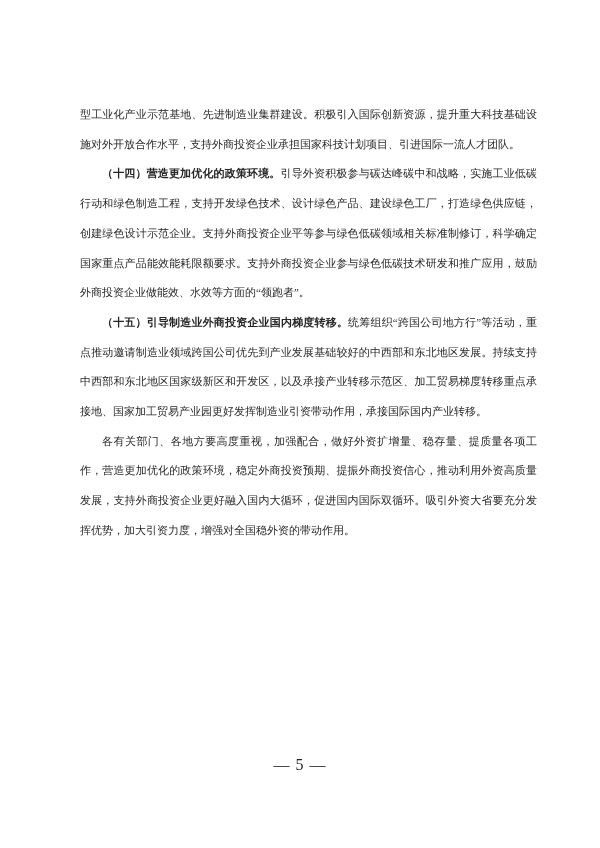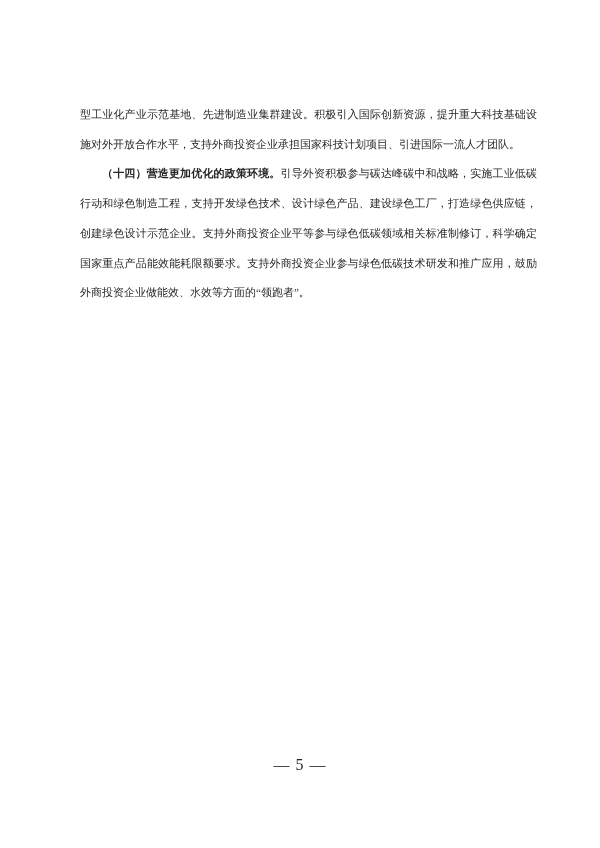--- a/index.html
+++ b/index.html
@@ -50,15 +50,17 @@
     letter-spacing: 1px;
   }
 </style>
 </head>
 <body>
 
 <div class="page" style="background: rgb(255, 255, 255); color: rgb(38, 38, 38);">
   <div class="doc-body">
       <p class="para">型工业化产业示范基地、先进制造业集群建设。积极引入国际创新资源，提升重大科技基础设施对外开放合作水平，支持外商投资企业承担国家科技计划项目、引进国际一流人才团队。</p>
       <p class="para indent"><span class="lead">（十四）营造更加优化的政策环境。</span>引导外资积极参与碳达峰碳中和战略，实施工业低碳行动和绿色制造工程，支持开发绿色技术、设计绿色产品、建设绿色工厂，打造绿色供应链，创建绿色设计示范企业。支持外商投资企业平等参与绿色低碳领域相关标准制修订，科学确定国家重点产品能效能耗限额要求。支持外商投资企业参与绿色低碳技术研发和推广应用，鼓励外商投资企业做能效、水效等方面的“领跑者”。</p>
+      <p class="para indent"><span class="lead">（十五）引导制造业外商投资企业国内梯度转移。</span>统筹组织“跨国公司地方行”等活动，重点推动邀请制造业领域跨国公司优先到产业发展基础较好的中西部和东北地区发展。持续支持中西部和东北地区国家级新区和开发区，以及承接产业转移示范区、加工贸易梯度转移重点承接地、国家加工贸易产业园更好发挥制造业引资带动作用，承接国际国内产业转移。</p>
+      <p class="para indent">各有关部门、各地方要高度重视，加强配合，做好外资扩增量、稳存量、提质量各项工作，营造更加优化的政策环境，稳定外商投资预期、提振外商投资信心，推动利用外资高质量发展，支持外商投资企业更好融入国内大循环，促进国内国际双循环。吸引外资大省要充分发挥优势，加大引资力度，增强对全国稳外资的带动作用。</p>
     </div>
   <div class="page-footer">— 5 —</div>
 </div>
 
 </body></html>

